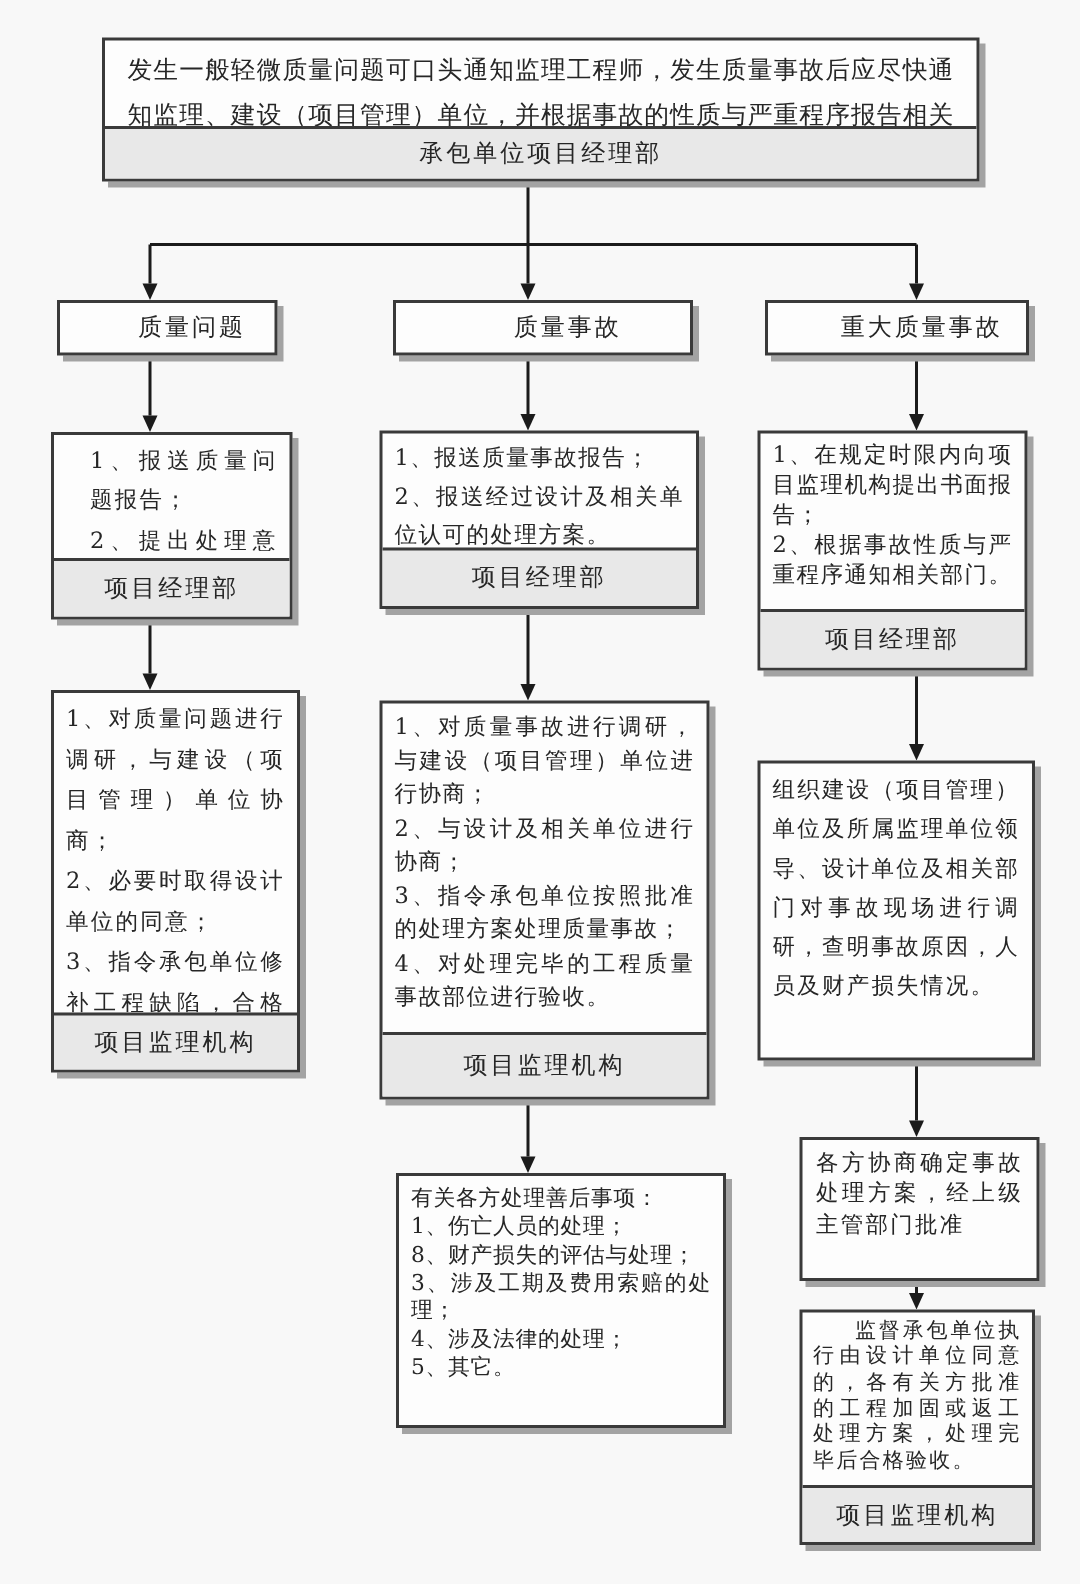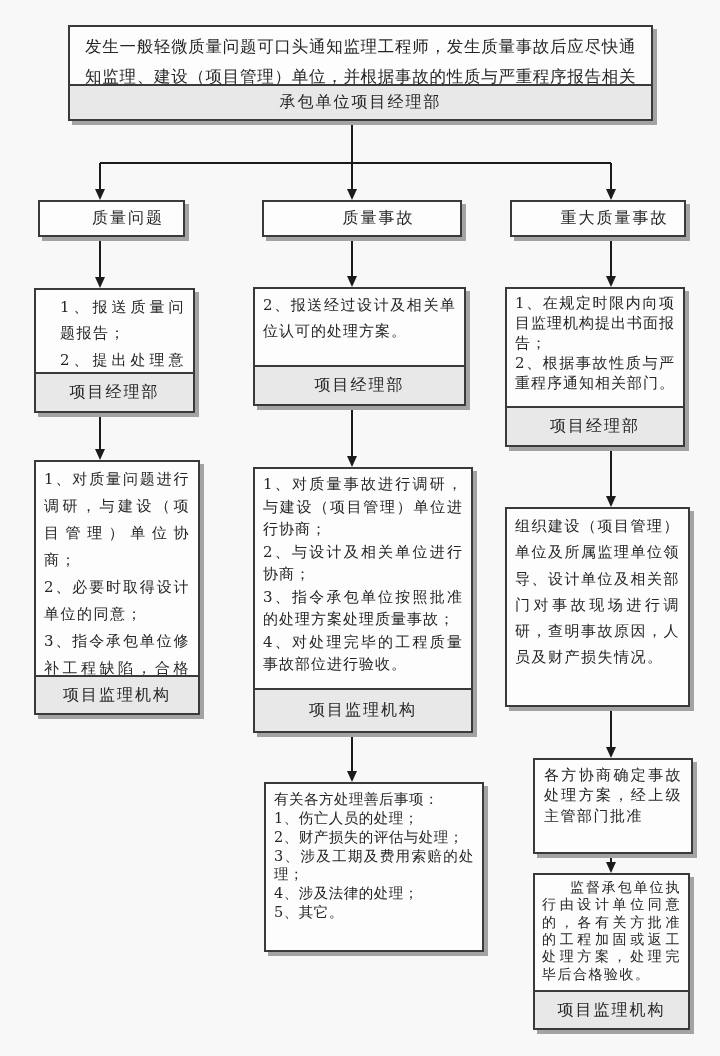--- a/index.html
+++ b/index.html
@@ -98,20 +98,21 @@
   <div class="node" style="left:34px;top:288px;width:161px;height:125px;">
     <div class="node-body t-a1">
       <p>1、报送质量问题报告；</p>
       <p>2、提出处理意见。</p>
     </div>
     <div class="node-label" style="height:37px;">项目经理部</div>
   </div>
 
   <div class="node" style="left:253px;top:287px;width:213px;height:119px;">
     <div class="node-body t-a2">
+      <p>1、报送质量事故报告；</p>
       <p>2、报送经过设计及相关单位认可的处理方案。</p>
     </div>
     <div class="node-label" style="height:37px;">项目经理部</div>
   </div>
 
   <div class="node" style="left:505px;top:287px;width:180px;height:160px;">
     <div class="node-body t-a3">
       <p>1、在规定时限内向项目监理机构提出书面报告；</p>
       <p>2、根据事故性质与严重程序通知相关部门。</p>
     </div>
@@ -140,21 +141,21 @@
   <div class="node" style="left:505px;top:507px;width:185px;height:200px;">
     <div class="node-body t-b3">
       <p>组织建设（项目管理）单位及所属监理单位领导、设计单位及相关部门对事故现场进行调研，查明事故原因，人员及财产损失情况。</p>
     </div>
   </div>
 
   <div class="node" style="left:264px;top:782px;width:220px;height:170px;">
     <div class="node-body t-c2">
       <p>有关各方处理善后事项：</p>
       <p>1、伤亡人员的处理；</p>
-      <p>2、财产损失的评估与处理；</p>
+      <p>8、财产损失的评估与处理；</p>
       <p>3、涉及工期及费用索赔的处理；</p>
       <p>4、涉及法律的处理；</p>
       <p>5、其它。</p>
     </div>
   </div>
 
   <div class="node" style="left:533px;top:758px;width:160px;height:96px;">
     <div class="node-body t-c3">
       <p>各方协商确定事故处理方案，经上级主管部门批准</p>
     </div>

